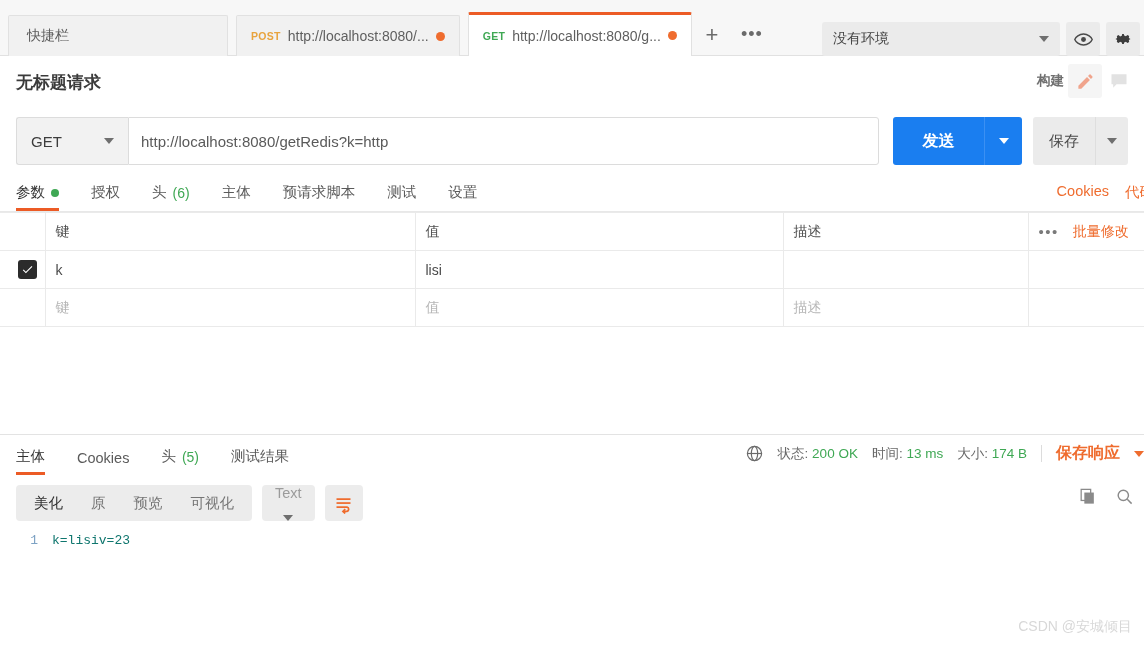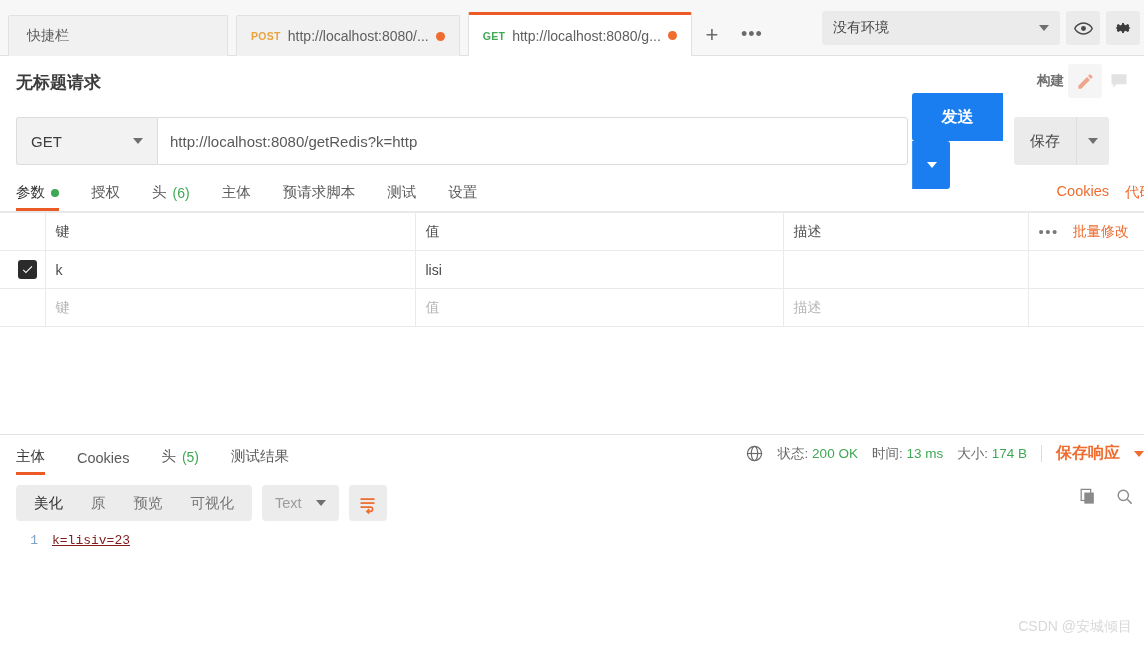--- a/index.html
+++ b/index.html
@@ -43,21 +43,21 @@
   }
   .tab-plus, .tab-more {
     height: 41px; display: flex; align-items: center; justify-content: center;
     color: #6b6b6b; cursor: default;
   }
   .tab-plus { width: 40px; font-size: 22px; font-weight: 300; }
   .tab-more { width: 40px; font-size: 18px; letter-spacing: 1px; }
 
   .env-area {
     position: absolute; right: 0; top: 0; height: 56px;
-    display: flex; align-items: center; gap: 6px; padding-right: 4px;
+    display: flex; align-items: flex-end; gap: 6px; padding-right: 4px;
   }
   .env-select {
     width: 238px; height: 34px; background: #ebebeb;
     border-radius: 3px; display: flex; align-items: center;
     justify-content: space-between; padding: 0 11px;
     font-size: 14px; color: #454545;
   }
   .caret { width: 0; height: 0; border-left: 5px solid transparent;
            border-right: 5px solid transparent; border-top: 6px solid #6f6f6f; }
   .icon-btn {
@@ -87,21 +87,21 @@
     border: 1px solid #dcdcdc; border-right: none; border-radius: 3px 0 0 3px;
     display: flex; align-items: center; justify-content: space-between;
     padding: 0 14px; font-size: 15px; color: #3d3d3d;
   }
   .url-input {
     flex: 0 0 751px; height: 48px; background: #fff;
     border: 1px solid #dcdcdc; border-radius: 0 3px 3px 0;
     display: flex; align-items: center; padding: 0 12px;
     font-size: 15px; color: #5a5a5a;
   }
-  .send-group { display: flex; margin-left: 4px; flex-direction: column; }
+  .send-group { display: flex; margin-left: 14px; }
   .send-btn {
     width: 91px; height: 48px; background: #1a7ef0; color: #fff;
     font-size: 16px; font-weight: bold; border-radius: 3px 0 0 3px;
     display: flex; align-items: center; justify-content: center;
   }
   .send-caret-btn {
     width: 38px; height: 48px; background: #1a7ef0; border-radius: 0 3px 3px 0;
     display: flex; align-items: center; justify-content: center;
     border-left: 1px solid #3b90f3;
   }
@@ -192,39 +192,39 @@
   }
   .seg {
     display: flex; background: #ececec; border-radius: 4px; height: 36px;
     align-items: center; padding: 0 4px;
   }
   .seg-item { padding: 0 14px; font-size: 14.5px; color: #757575; line-height: 36px; }
   .seg-item.active { color: #2f2f2f; }
   .text-select {
     display: flex; align-items: center; gap: 14px; background: #ececec;
     border-radius: 4px; height: 36px; padding: 0 13px;
-    font-size: 14.5px; color: #9b9b9b;
+    font-size: 14.5px; color: #9b9b9b; flex-direction: column;
   }
   .wrap-btn {
     width: 38px; height: 36px; background: #ececec; border-radius: 4px;
     display: flex; align-items: center; justify-content: center;
   }
   .body-tools-right {
     position: absolute; right: 10px; top: 12px;
     display: flex; align-items: center; gap: 18px;
   }
 
   
   .code-area {
     padding: 12px 0 0 0; font-family: "Liberation Mono", "DejaVu Sans Mono", monospace;
     font-size: 13px;
   }
   .code-line { display: flex; align-items: baseline; }
   .gutter { width: 52px; text-align: right; color: #7da2c4; padding-right: 14px; }
-  .code-text { color: #7f1d1d; text-decoration: underline; }
+  .code-text { color: #0f766e; }
 
   .watermark {
     position: absolute; right: 12px; bottom: 12px;
     font-size: 14px; color: #d8d8d8; white-space: nowrap;
   }
 </style>
 </head>
 <body>
 
 <div class="app">

